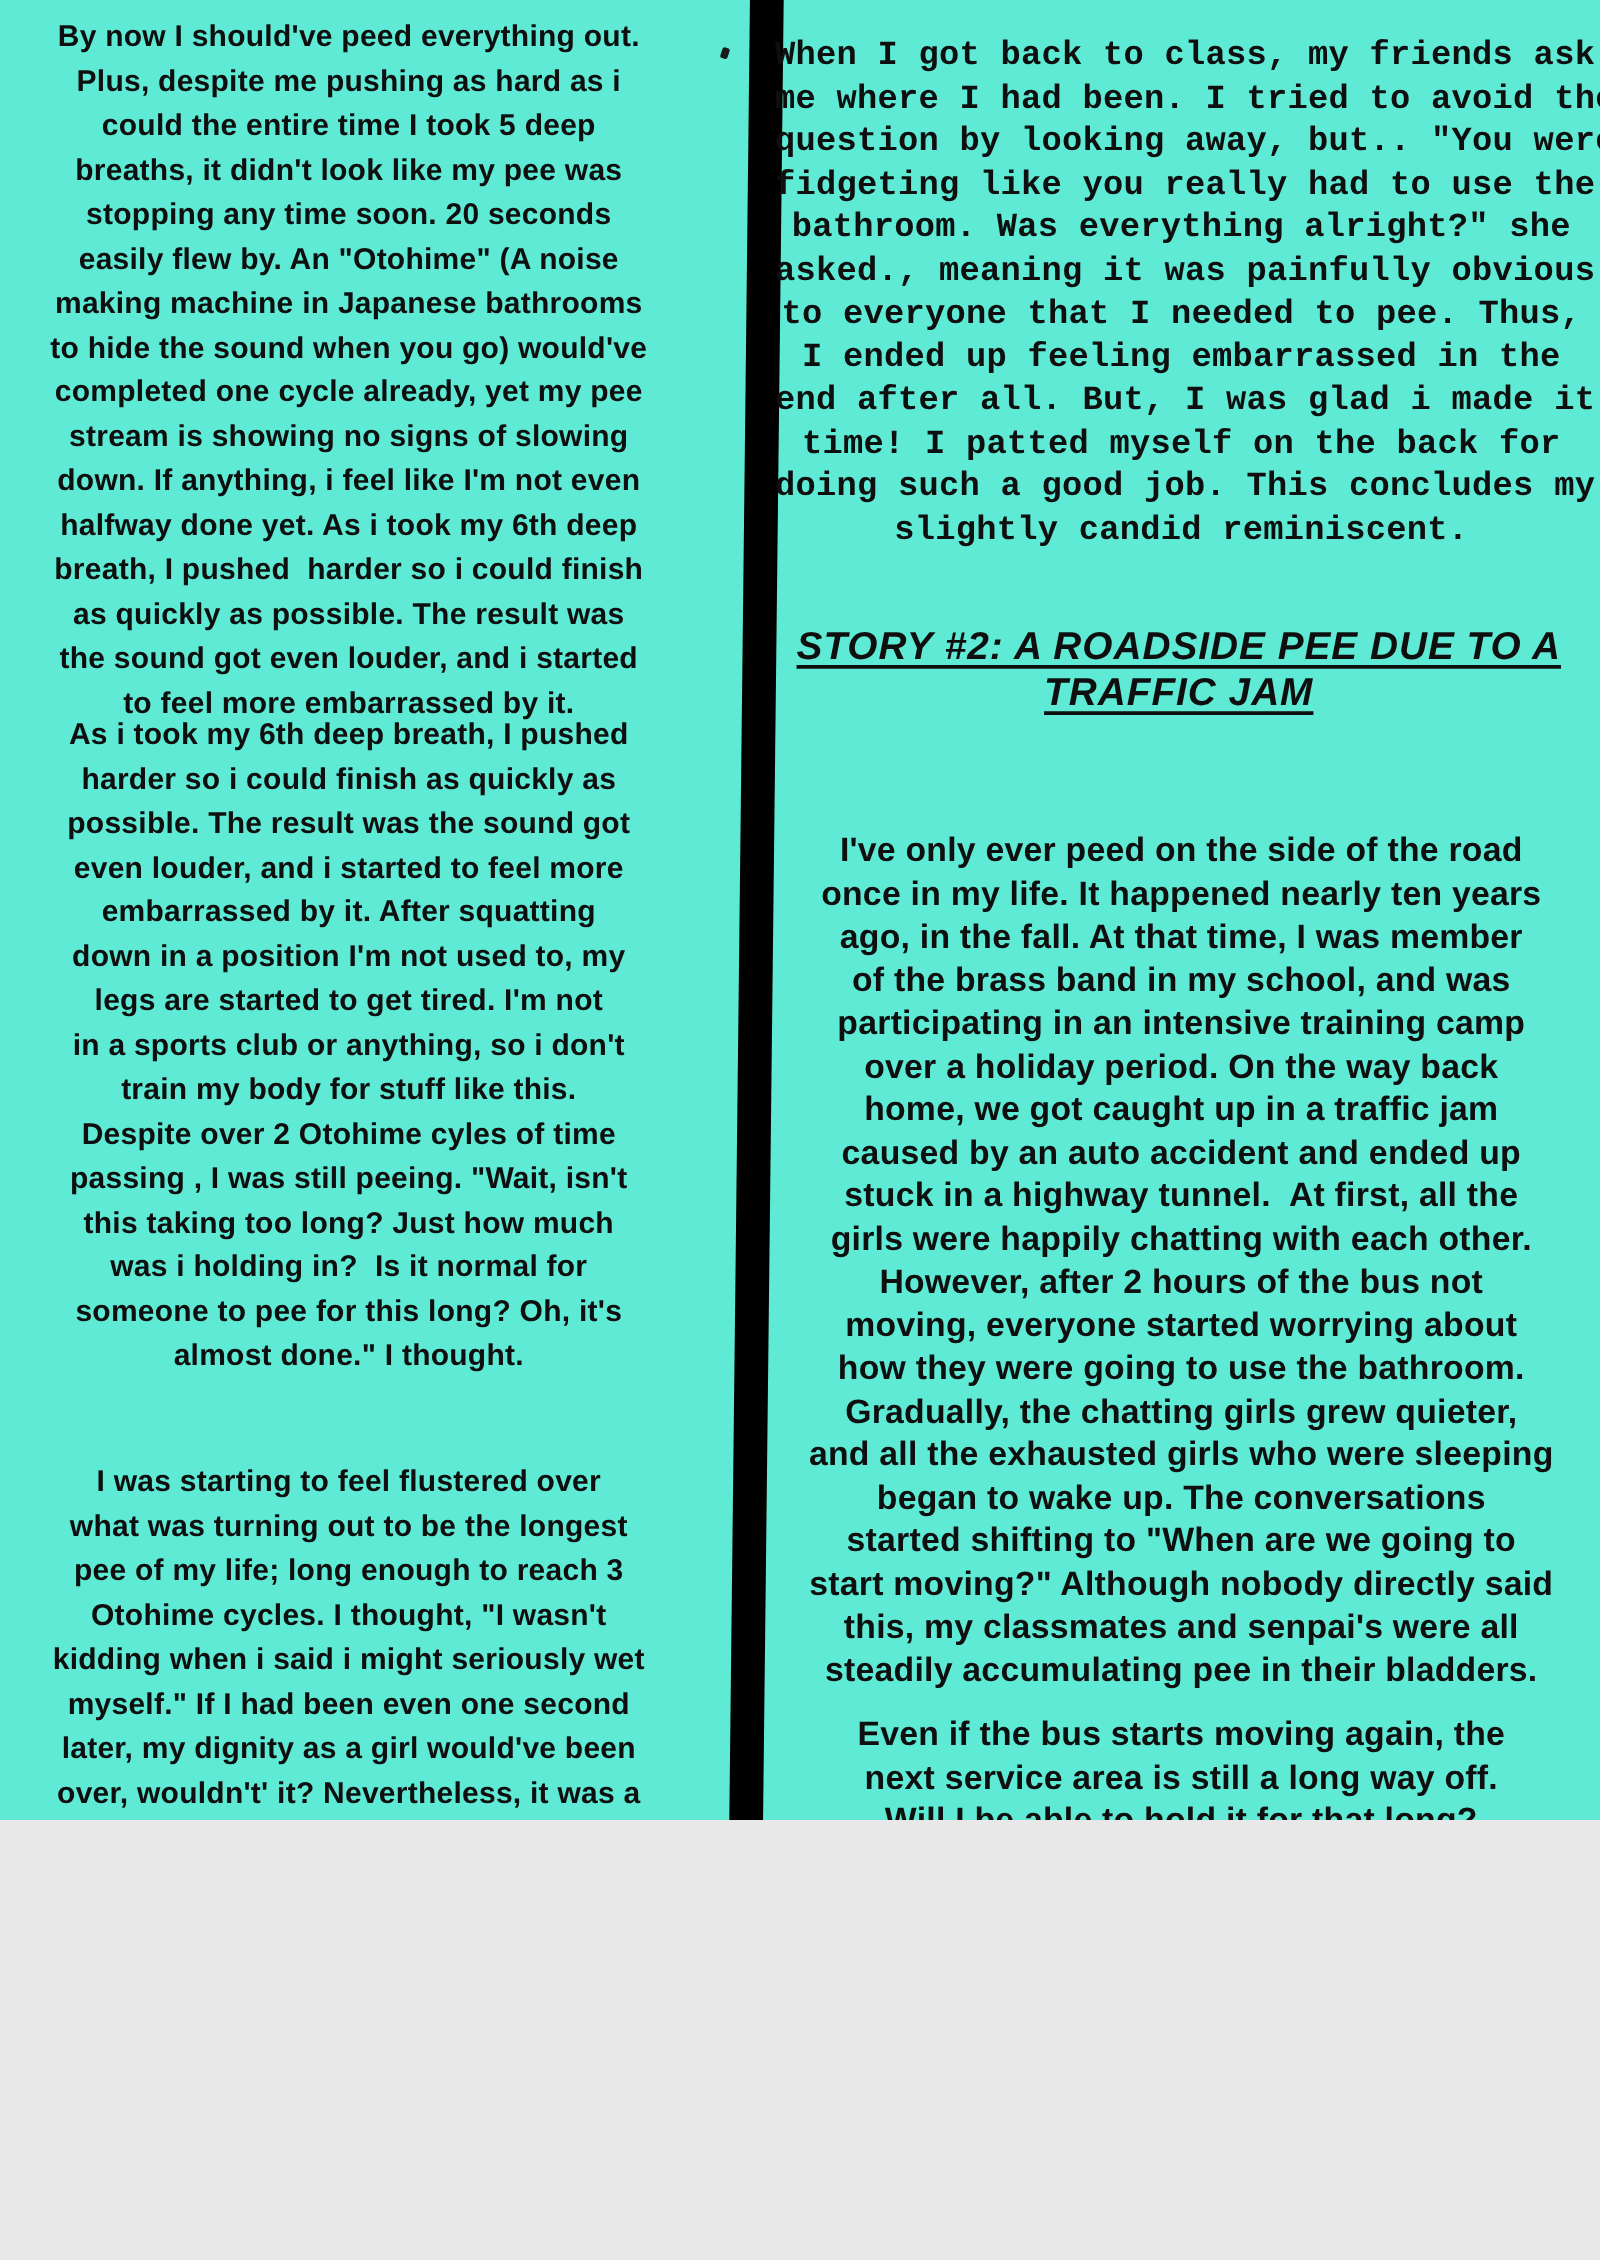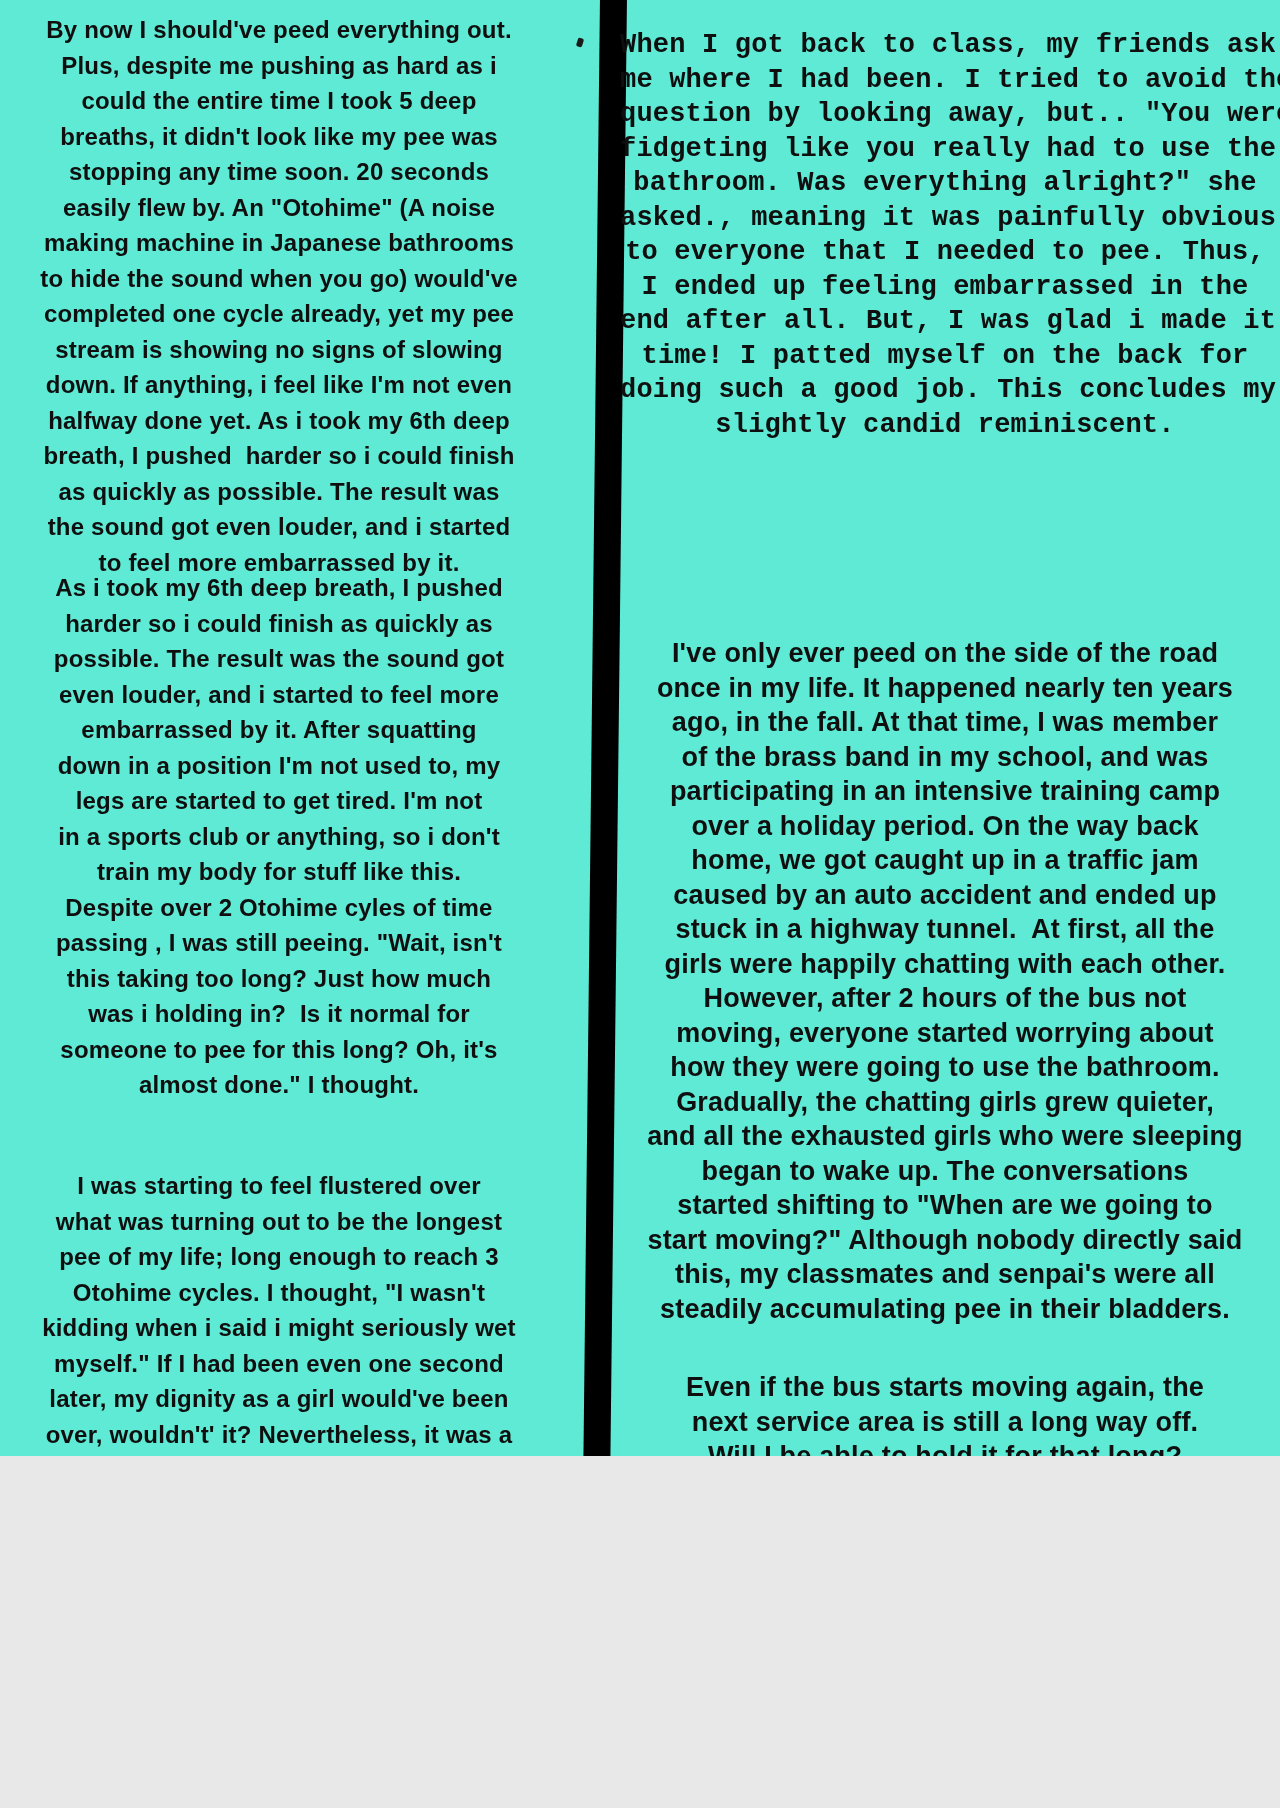--- a/index.html
+++ b/index.html
@@ -45,21 +45,21 @@
   }
   .column-right .para {
     font-size: 27px;
     line-height: 34.5px;
   }
   .para-l1 { top: 12px; }
   .para-l2 { top: 570px; }
   .para-l3 { top: 1168px; }
 
   .para-r1 { top: 28px; font-family: Liberation Mono, monospace; }
-  .para-r2 { top: 636px; }
+  .para-r2 { top: 663px; }
   .para-r3 { top: 1370px; }
 
   .story-heading {
     position: absolute;
     left: 0;
     right: 4px;
     top: 498px;
     text-align: center;
     white-space: pre;
     font-size: 31px;
@@ -158,20 +158,22 @@
 question by looking away, but.. "You were
 fidgeting like you really had to use the
 bathroom. Was everything alright?" she
 asked., meaning it was painfully obvious
 to everyone that I needed to pee. Thus,
 I ended up feeling embarrassed in the
 end after all. But, I was glad i made it in
 time! I patted myself on the back for
 doing such a good job. This concludes my
 slightly candid reminiscent.</div>
+    <div class="story-heading">STORY #2: A ROADSIDE PEE DUE TO A
+TRAFFIC JAM</div>
     <div class="para para-r2">I've only ever peed on the side of the road
 once in my life. It happened nearly ten years
 ago, in the fall. At that time, I was member
 of the brass band in my school, and was
 participating in an intensive training camp
 over a holiday period. On the way back
 home, we got caught up in a traffic jam
 caused by an auto accident and ended up
 stuck in a highway tunnel.  At first, all the
 girls were happily chatting with each other.

